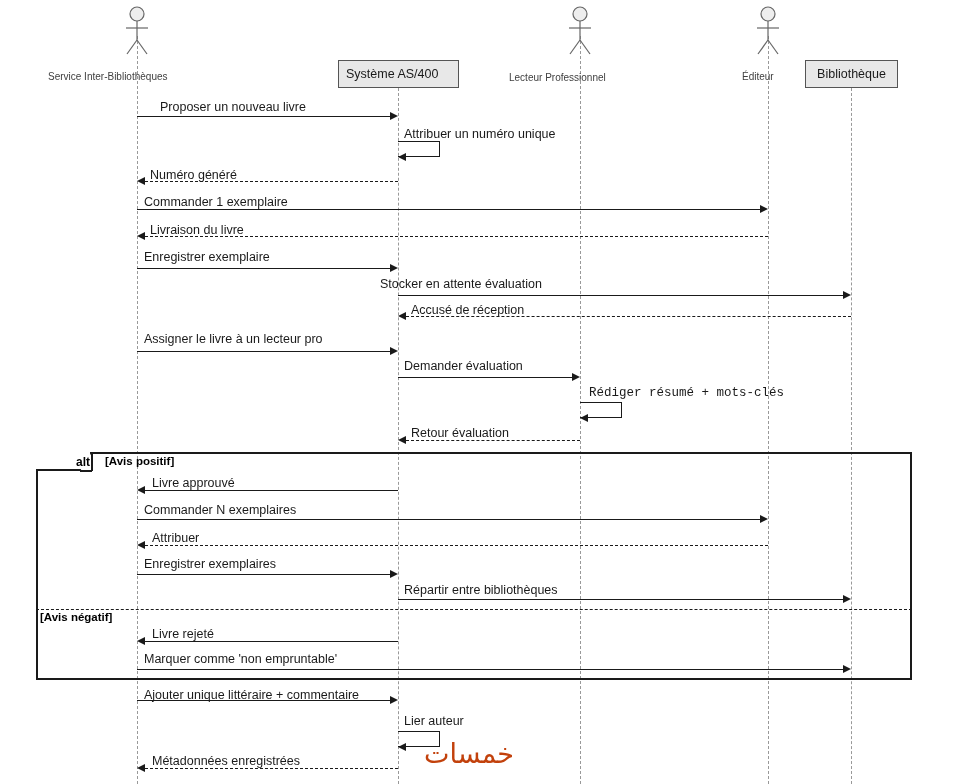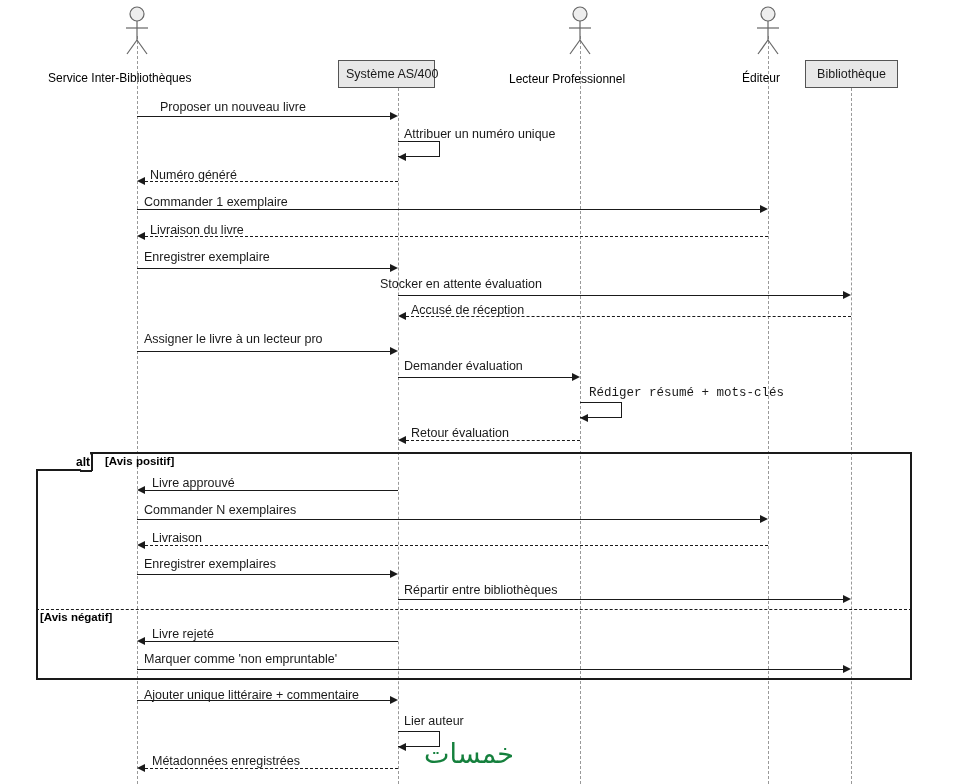--- a/index.html
+++ b/index.html
@@ -1,36 +1,36 @@
 <!DOCTYPE html>
 <html><head>
 <meta charset="utf-8">
 <style>
   html,body{margin:0;padding:0;background:#ffffff;}
   body{width:964px;height:784px;font-family:"Liberation Sans",sans-serif;color:#000;}
   #stage{position:relative;width:964px;height:784px;overflow:hidden;}
   .msg-lbl{position:absolute;font-size:12.5px;color:#1a1a1a;white-space:nowrap;}
-  .actor-name{position:absolute;font-size:12px;color:#000000;white-space:nowrap;}
+  .actor-name{position:absolute;font-size:10px;color:#404040;white-space:nowrap;}
   .box-actor{position:absolute;background:#e8e8e8;border:1px solid #555;font-size:12.5px;
              color:#1a1a1a;white-space:nowrap;padding:3px 7px;box-sizing:border-box;}
   .lifeline{position:absolute;width:0;border-left:1px dashed #999;}
   .stickman{position:absolute;}
   .arrow-line{position:absolute;height:0;border-top:1px solid #1a1a1a;}
   .arrow-line.dashed{border-top:1px dashed #1a1a1a;}
   .arrow-head{position:absolute;width:0;height:0;}
   .arrow-head.right{border-top:4px solid transparent;border-bottom:4px solid transparent;border-left:8px solid #1a1a1a;}
   .arrow-head.left{border-top:4px solid transparent;border-bottom:4px solid transparent;border-right:8px solid #1a1a1a;}
   .selfbox{position:absolute;border:1px solid #1a1a1a;border-left:none;box-sizing:border-box;}
   .frame{position:absolute;border:2px solid #1a1a1a;box-sizing:border-box;}
   .frame-tab{position:absolute;border:2px solid #1a1a1a;border-top:none;border-left:none;
              box-sizing:border-box;background:#fff;}
   .frame-tab-label{position:absolute;font-size:12px;font-weight:bold;color:#000;margin-left:28px;}
   .guard{position:absolute;font-size:11.5px;font-weight:bold;color:#000;white-space:nowrap;}
   .divider{position:absolute;height:0;border-top:1px dashed #1a1a1a;}
-  .watermark{position:absolute;font-size:27px;color:#15803d;white-space:nowrap;
+  .watermark{position:absolute;font-size:27px;color:#c2410c;white-space:nowrap;
              font-family:"DejaVu Sans",sans-serif;}
 </style>
 </head>
 <body>
 
 <div id="stage">
 
   <div class="lifeline" style="left:137px;top:36px;height:748px;"></div>
   <div class="lifeline" style="left:398px;top:88px;height:696px;"></div>
   <div class="lifeline" style="left:580px;top:36px;height:748px;"></div>
@@ -56,21 +56,21 @@
     <line x1="14" y1="15" x2="14" y2="34" stroke="#666" stroke-width="1.2"></line>
     <line x1="3" y1="22" x2="25" y2="22" stroke="#666" stroke-width="1.2"></line>
     <line x1="14" y1="34" x2="4" y2="48" stroke="#666" stroke-width="1.2"></line>
     <line x1="14" y1="34" x2="24" y2="48" stroke="#666" stroke-width="1.2"></line>
   </svg>
 
   <div class="actor-name" style="left:48px;top:71px;">Service Inter-Bibliothèques</div>
   <div class="actor-name" style="left:509px;top:72px;">Lecteur Professionnel</div>
   <div class="actor-name" style="left:742px;top:71px;">Éditeur</div>
 
-  <div class="box-actor" style="left:338px;top:60px;width:97px;height:28px;line-height:21px;text-align:left;">Système AS/400</div>
+  <div class="box-actor" style="left:338px;top:60px;width:121px;height:28px;line-height:21px;text-align:left;">Système AS/400</div>
   <div class="box-actor" style="left:805px;top:60px;width:93px;height:28px;line-height:21px;text-align:center;">Bibliothèque</div>
 
   <div class="frame" style="left:36px;top:452px;width:876px;height:228px;"></div>
   <div class="frame-tab" style="left:36px;top:452px;width:56px;height:19px;border-bottom-right-radius:0;"></div>
   <svg style="position:absolute;left:80px;top:452px;" width="26" height="21">
     <path d="M0,19 L12,19 L12,0" fill="#fff" stroke="none"></path>
     <line x1="0" y1="19" x2="12" y2="19" stroke="#1a1a1a" stroke-width="2"></line>
     <line x1="12" y1="19" x2="12" y2="0" stroke="#1a1a1a" stroke-width="2"></line>
   </svg>
   <div class="frame-tab-label" style="left:48px;top:455px;">alt</div>
@@ -127,21 +127,21 @@
   <div class="arrow-head left" style="left:398px;top:436px;"></div>
 
   <div class="msg-lbl" style="left:152px;top:476px;">Livre approuvé</div>
   <div class="arrow-line" style="left:145px;top:490px;width:253px;"></div>
   <div class="arrow-head left" style="left:137px;top:486px;"></div>
 
   <div class="msg-lbl" style="left:144px;top:503px;">Commander N exemplaires</div>
   <div class="arrow-line" style="left:137px;top:519px;width:623px;"></div>
   <div class="arrow-head right" style="left:760px;top:515px;"></div>
 
-  <div class="msg-lbl" style="left:152px;top:531px;">Livraison</div>
+  <div class="msg-lbl" style="left:152px;top:531px;">Attribuer</div>
   <div class="arrow-line dashed" style="left:145px;top:545px;width:623px;"></div>
   <div class="arrow-head left" style="left:137px;top:541px;"></div>
 
   <div class="msg-lbl" style="left:144px;top:557px;">Enregistrer exemplaires</div>
   <div class="arrow-line" style="left:137px;top:574px;width:253px;"></div>
   <div class="arrow-head right" style="left:390px;top:570px;"></div>
 
   <div class="msg-lbl" style="left:404px;top:583px;">Répartir entre bibliothèques</div>
   <div class="arrow-line" style="left:398px;top:599px;width:445px;"></div>
   <div class="arrow-head right" style="left:843px;top:595px;"></div>

